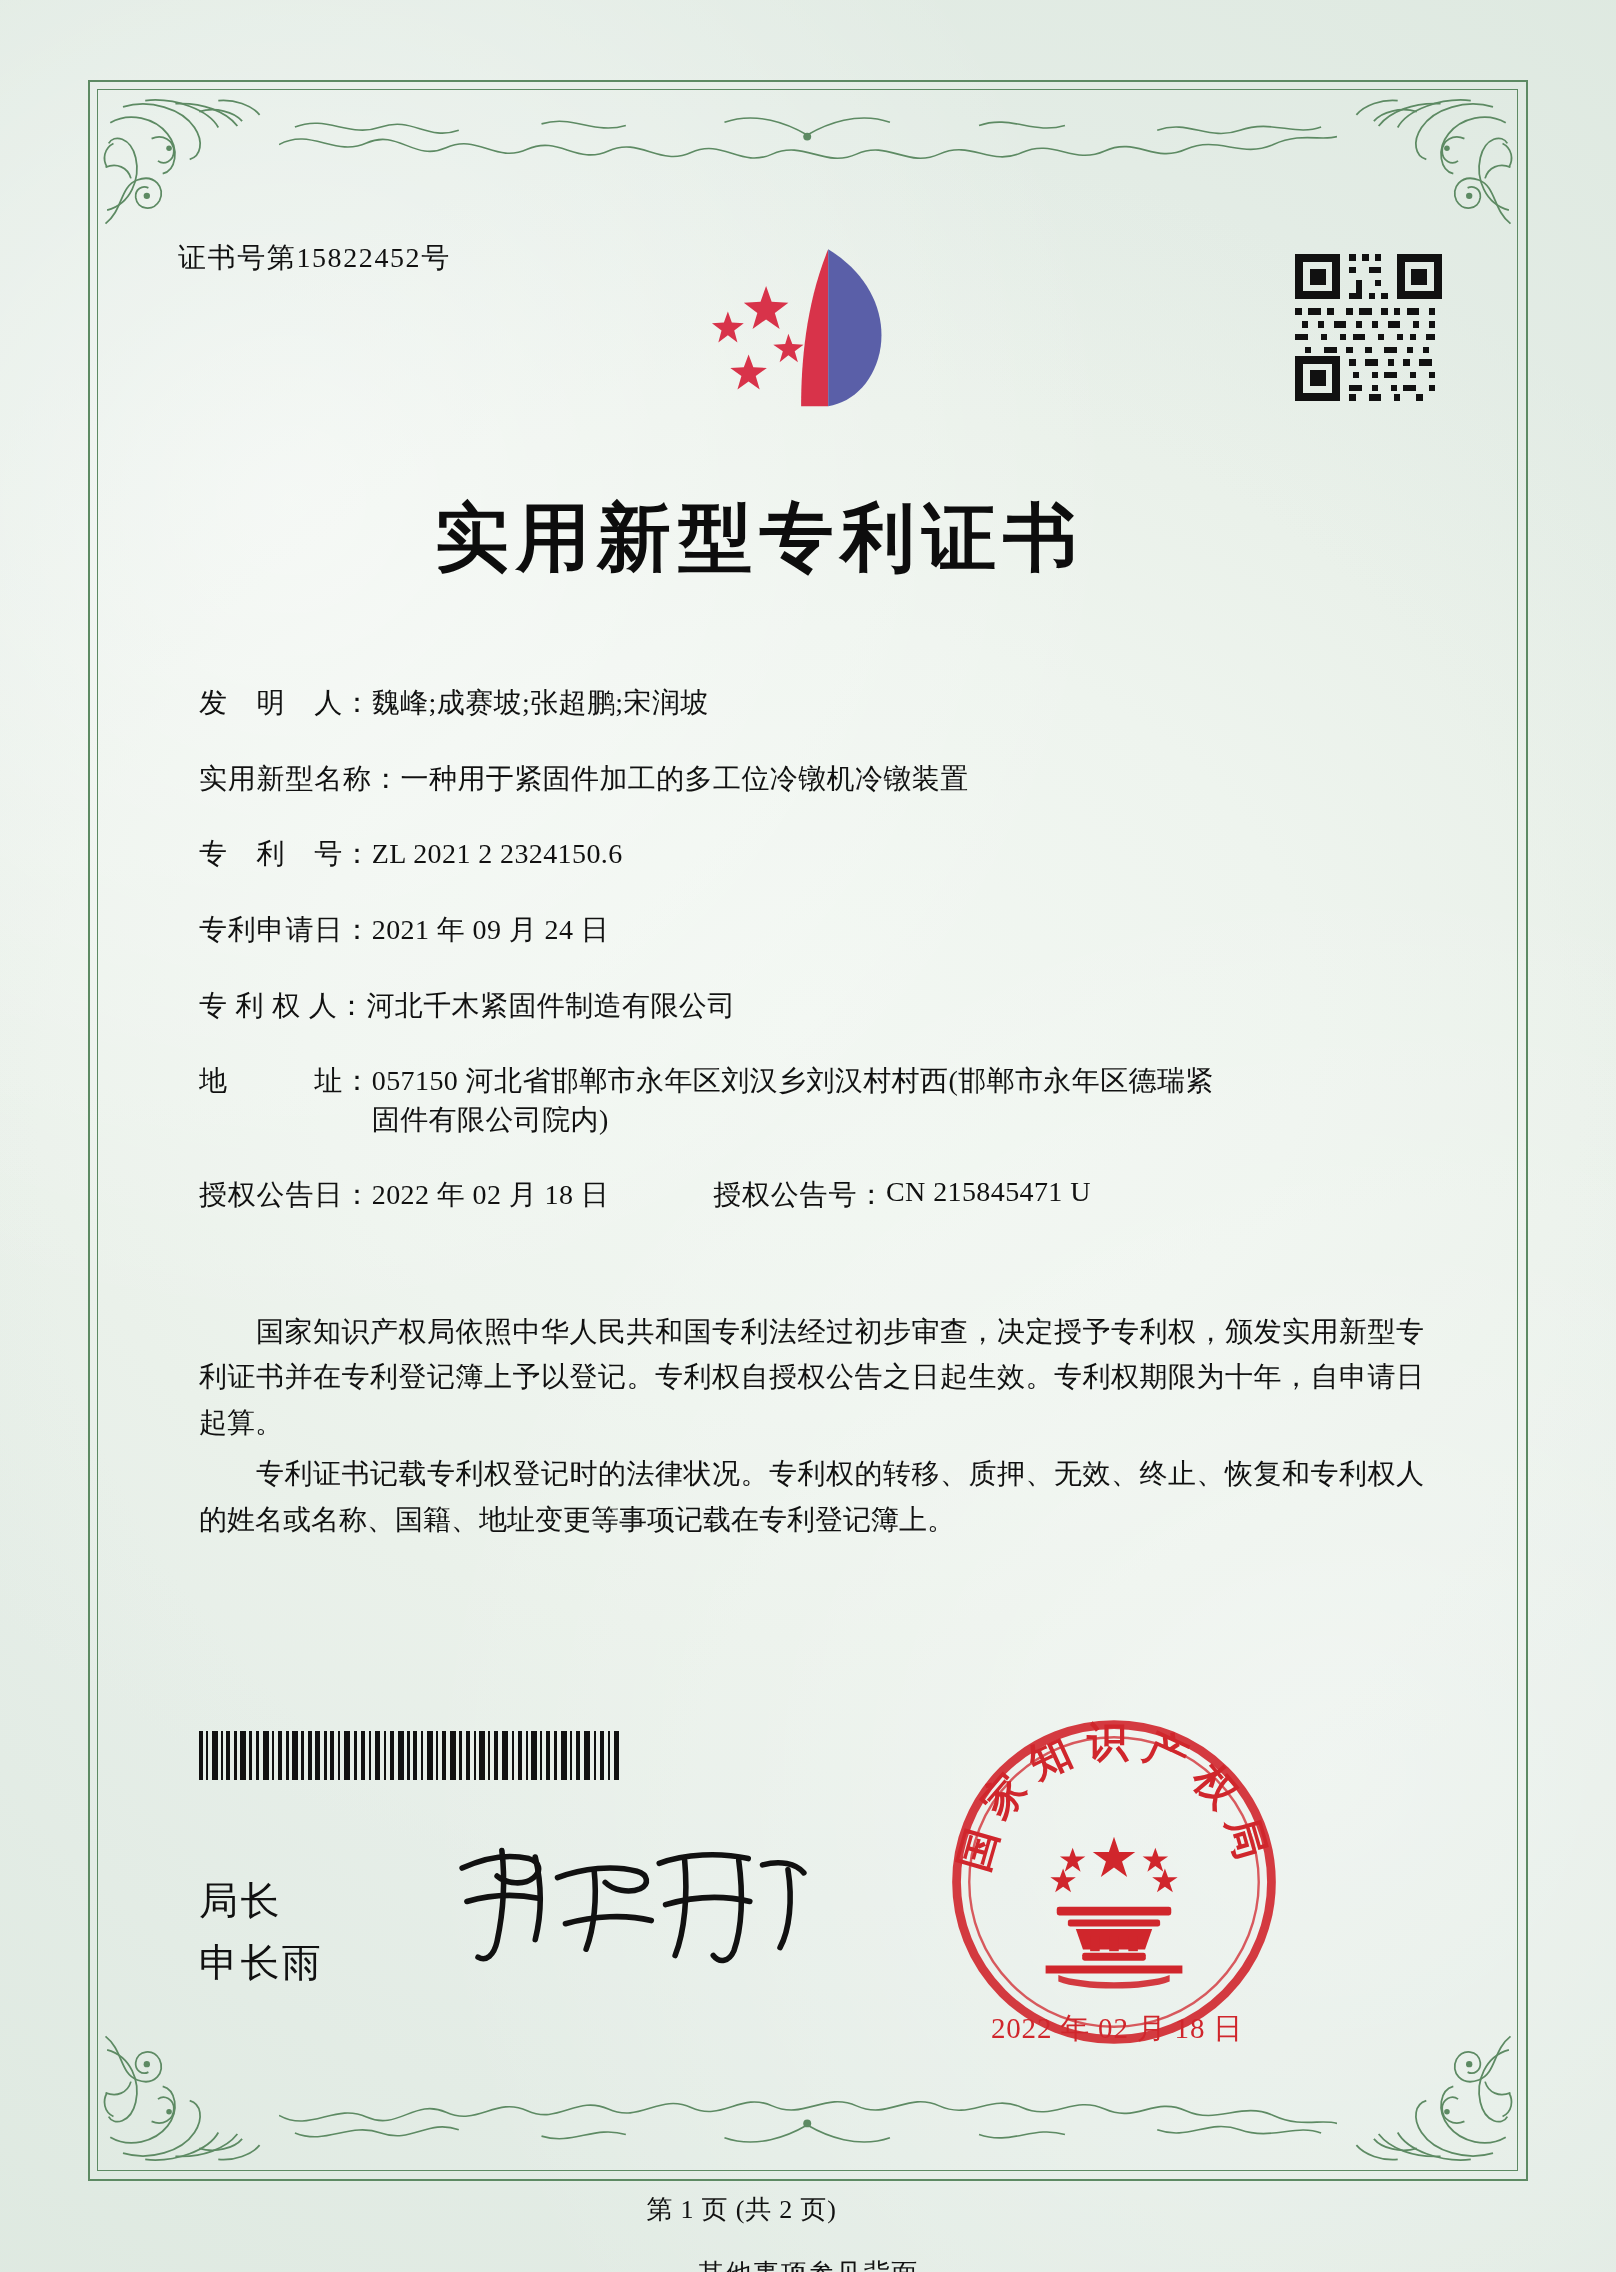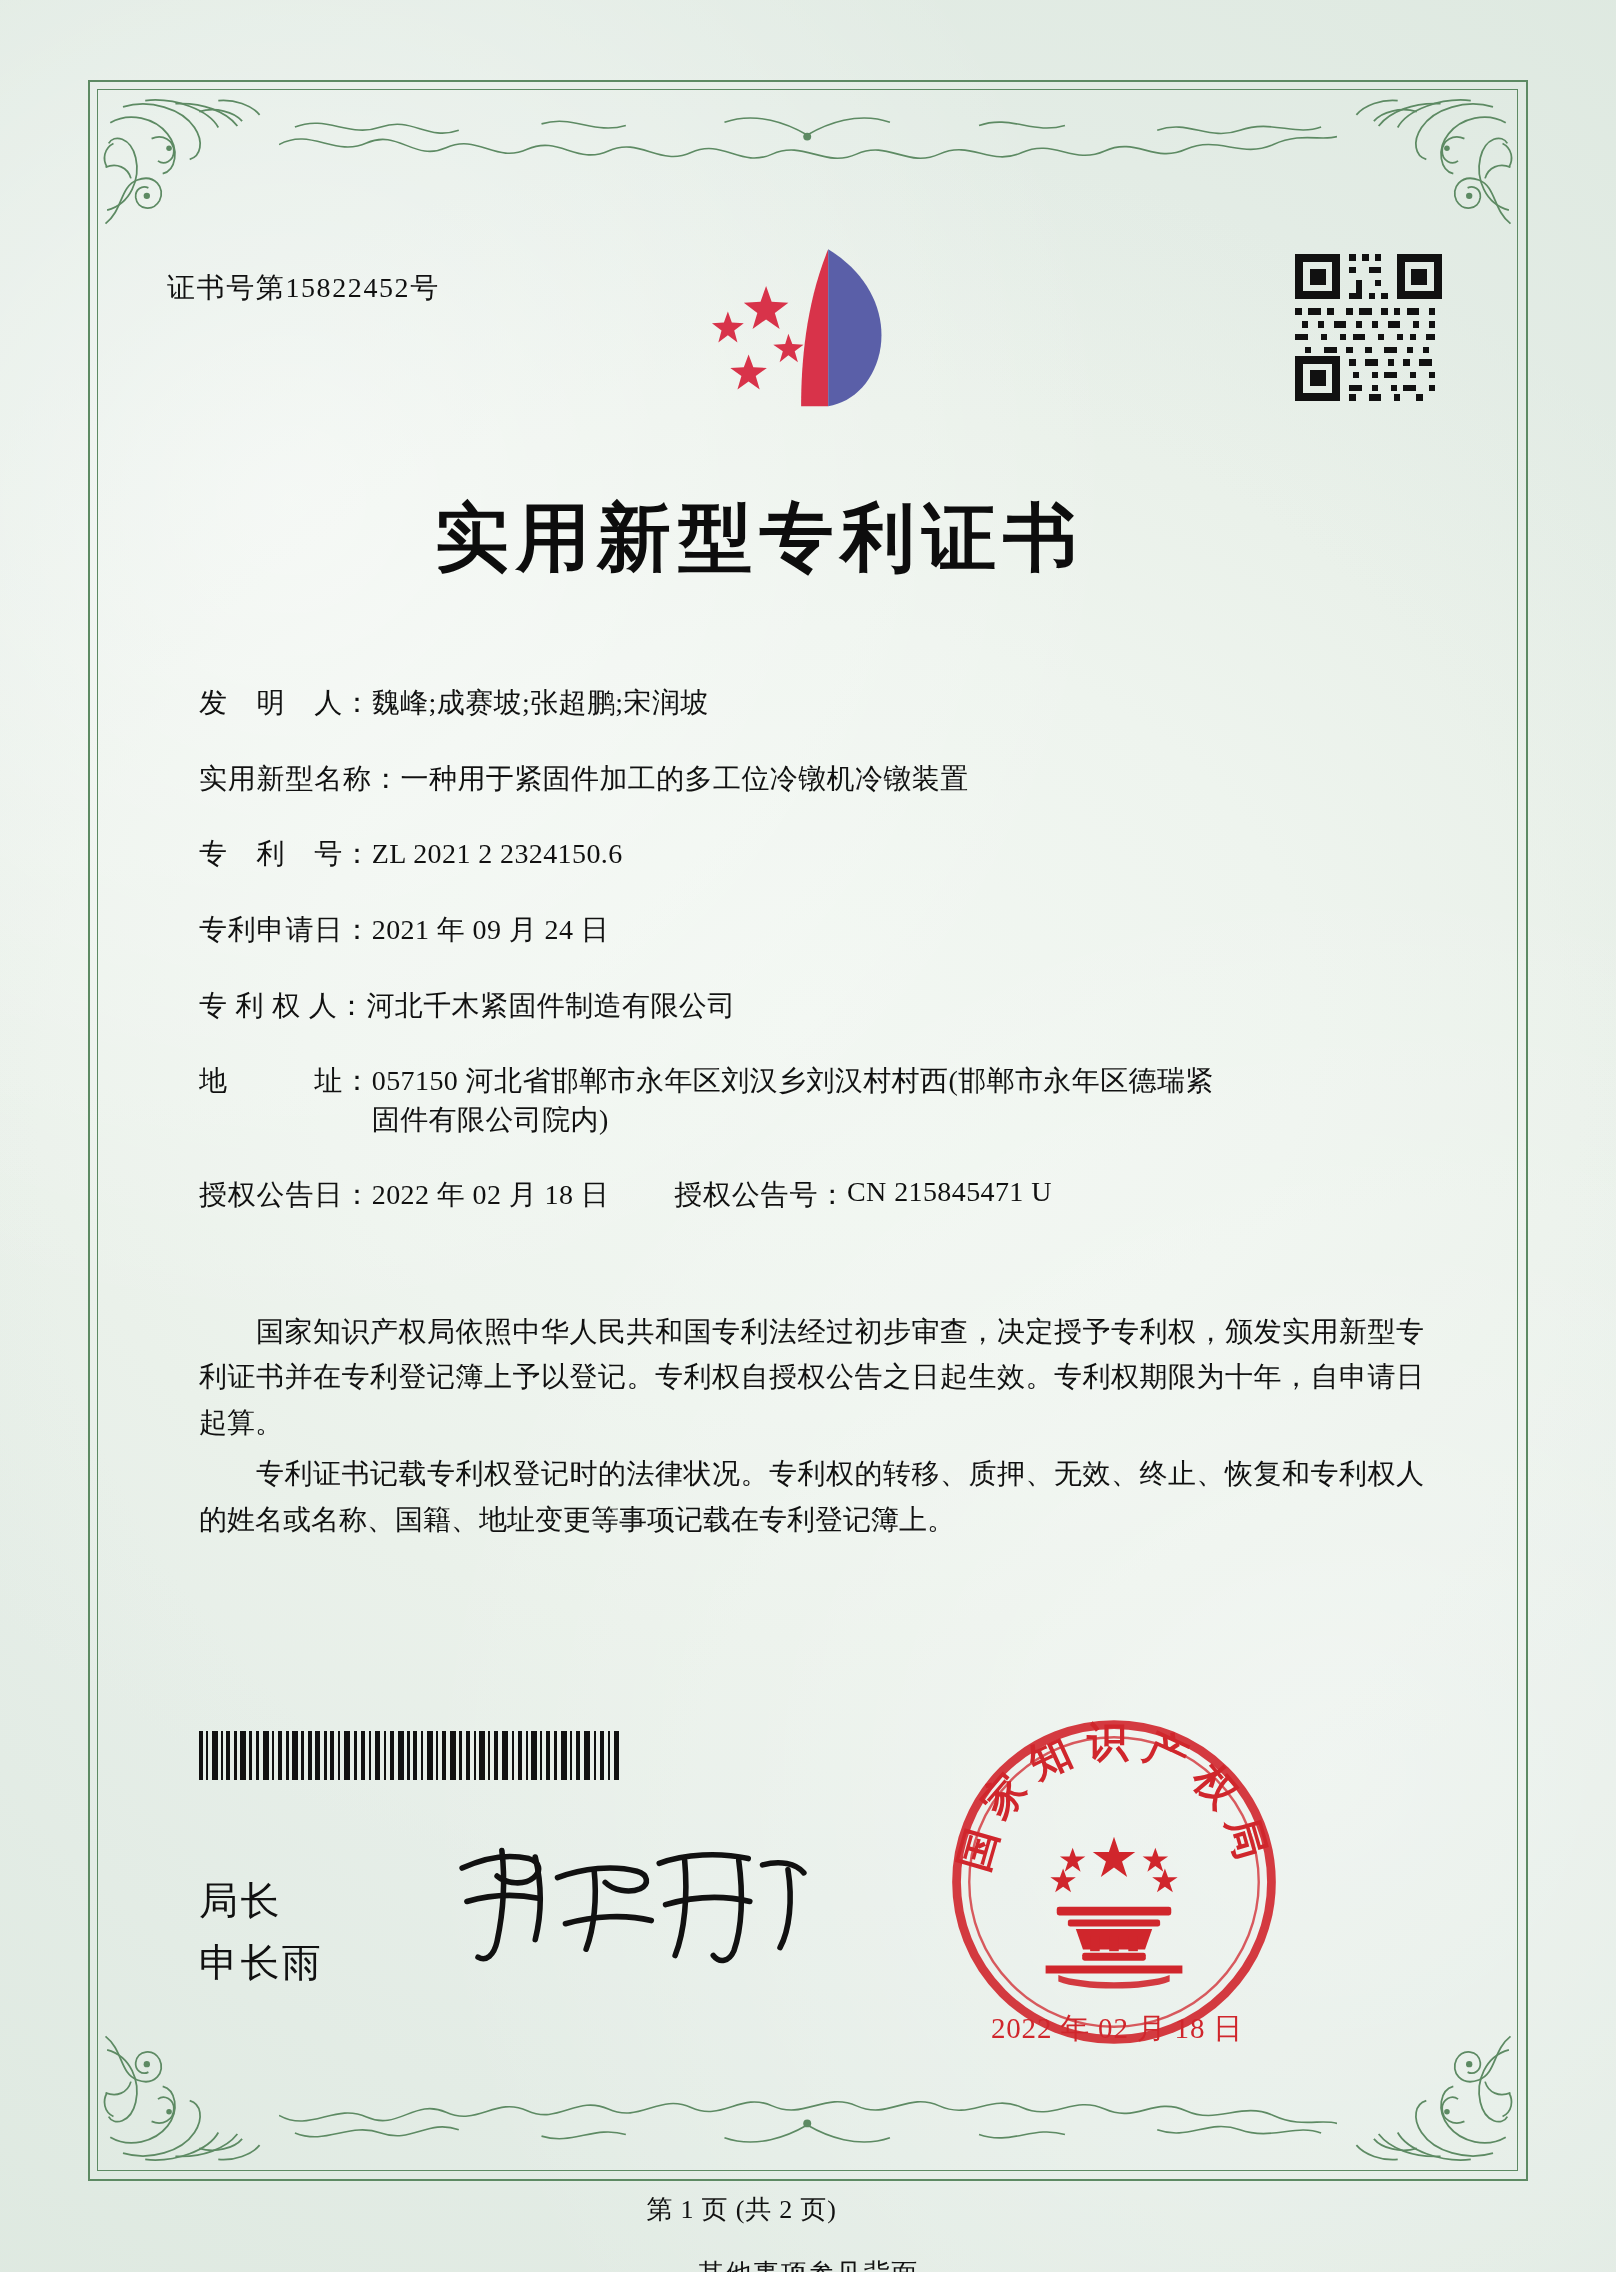--- a/index.html
+++ b/index.html
@@ -77,26 +77,25 @@
     left: 279px; top: 2077px;
     width: 1058px; height: 88px;
     color: #5d8a63;
     transform: scaleY(-1);
   }
   .bottom-band svg { width: 100%; height: 100%; display: block; }
 
   
   .cert-number {
     position: absolute;
-    left: 167px; top: 239px;
+    left: 178px; top: 239px;
     font-size: 28px;
     letter-spacing: 1.6px;
     color: #111;
     white-space: nowrap;
-    margin-top: 30px;
   }
 
   .logo {
     position: absolute;
     left: 672px; top: 235px;
     width: 263px; height: 199px;
   }
   .logo svg { width: 100%; height: 100%; display: block; }
 
   .qr {
@@ -143,21 +142,21 @@
   }
   .field-value.wrap { max-width: 843px; }
 
   .row-inline {
     display: flex;
     align-items: flex-start;
     margin-bottom: 37px;
     font-size: 28px;
     color: #111;
   }
-  .row-inline .seg2 { margin-left: 65px; }
+  .row-inline .seg2 { margin-left: 104px; }
 
   
   .paragraphs {
     position: absolute;
     left: 199px; top: 1309px;
     width: 1225px;
     font-size: 28px;
     line-height: 1.62;
     color: #111;
     text-align: justify;

